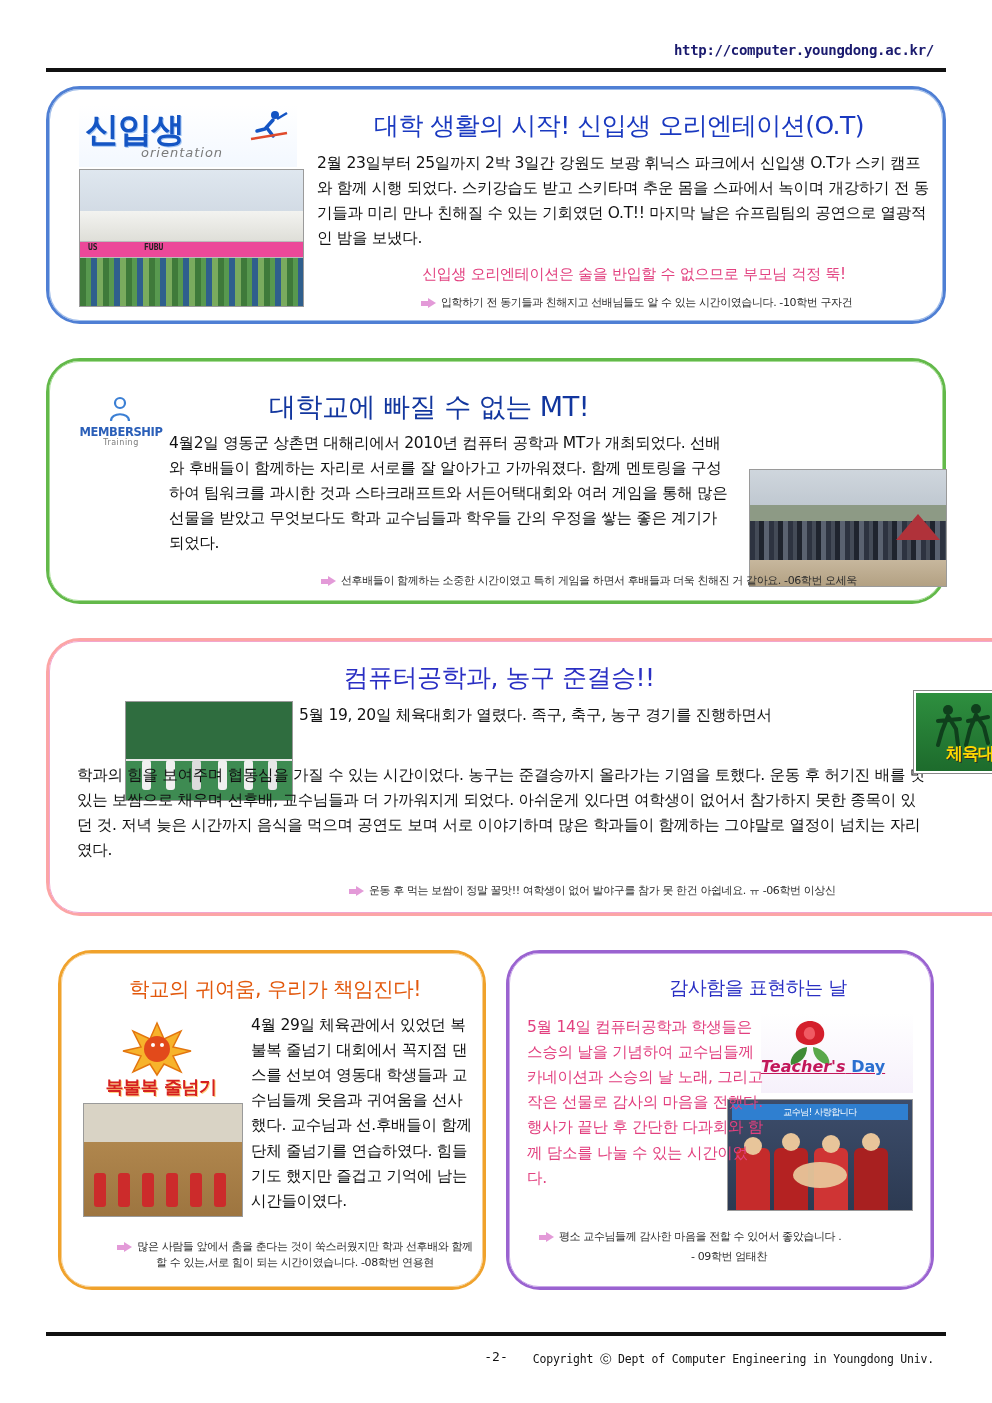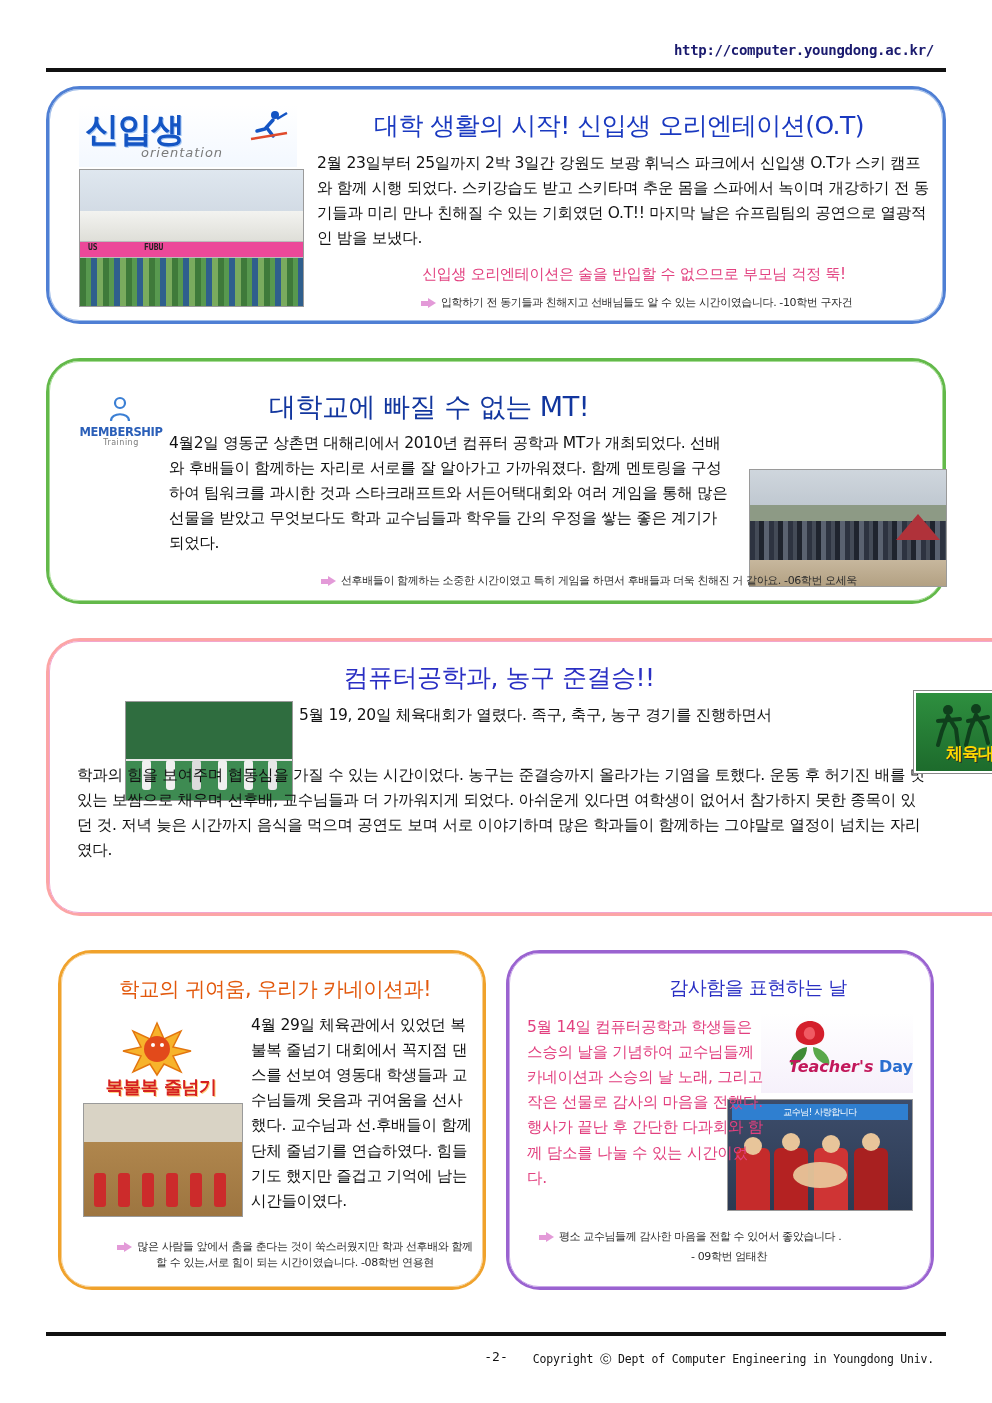--- a/index.html
+++ b/index.html
@@ -249,22 +249,22 @@
   #card5 .inner { border: 1px solid #c9a6e8; }
   #c5-title { top: 22px; left: 0; width: 428px; font-size: 19px; color: #2a2fc3; margin-left: 35px; }
   #c5-body { left: 18px; top: 62px; width: 238px; font-size: 15.5px; color:#e2407f; }
   #c5-note { left: 30px; top: 276px; width: 380px; }
   #c5-note2 { left: 30px; top: 296px; width: 380px; text-align:center; }
   #c5-logo {
     position:absolute; right: 18px; top: 60px; width: 152px; height: 80px;
     background: linear-gradient(#ffffff,#f6f1fb);
   }
   #c5-logo .rose { position:absolute; left: 22px; top: 4px; width: 54px; height: 50px; }
-  #c5-logo .t1 { position:absolute; left:0; top: 44px; width:152px; text-align:right;
-    font-size: 16px; font-weight:bold; color:#c2185b; font-style:italic; }
+  #c5-logo .t1 { position:absolute; left:0; top: 44px; width:152px; text-align:left;
+    font-size: 16px; font-weight:bold; color:#c2185b; font-style:italic;text-decoration:underline; }
   #c5-logo .t1 b { color:#2b6fd0; font-style:normal; }
   #c5-photo { right: 18px; top: 146px; width: 186px; height: 112px; }
   .td-bg { position:absolute; left:0; top:0; width:100%; height:100%; background:linear-gradient(#3d4d6b,#2c3a52); }
   .td-banner { position:absolute; left:4px; top:4px; width:176px; height:16px; background:#2f7fd0; }
   .td-banner span { position:absolute; left:0; top:2px; width:100%; text-align:center; font-size:9px; color:#fff; letter-spacing:-0.5px;}
   .td-person { position:absolute; bottom:0; width:34px; height:62px; background:#c52b2b; border-radius:6px 6px 0 0;}
   .td-head { position:absolute; width:18px; height:18px; border-radius:50%; background:#e8c59a; }
   .td-hands { position:absolute; left:50%; top:56%; width:54px; height:26px; margin-left:-27px; background:#e8c59a; border-radius:50%; opacity:.95;}
 </style>
 </head>
@@ -358,26 +358,29 @@
     <div id="c3-badge">
       <svg class="fig" viewBox="0 0 60 46">
         <circle cx="14" cy="9" r="5" fill="#0f3f1c"></circle>
         <path d="M14 15 L8 30 L4 44 M14 15 L22 28 L24 44 M4 20 L26 18" stroke="#0f3f1c" stroke-width="4" fill="none" stroke-linecap="round"></path>
         <circle cx="42" cy="8" r="5" fill="#0f3f1c"></circle>
         <path d="M42 14 L36 28 L32 44 M42 14 L50 26 L54 42 M34 20 L54 16" stroke="#0f3f1c" stroke-width="4" fill="none" stroke-linecap="round"></path>
       </svg>
       <div class="txt">체육대회</div>
     </div>
 
+    <div class="note-line" id="c3-note">
+      <span class="arrow-ico"></span><span>운동 후 먹는 보쌈이 정말 꿀맛!! 여학생이 없어 발야구를 참가 못 한건 아쉽네요. ㅠ -06학번 이상신</span>
+    </div>
   </div>
 
   <div class="card" id="card4">
     <div class="inner"></div>
 
-    <div class="card-title" id="c4-title">학교의 귀여움, 우리가 카네이션과!</div>
+    <div class="card-title" id="c4-title">학교의 귀여움, 우리가 책임진다!</div>
 
     <div id="c4-logo">
       <svg class="burst" viewBox="0 0 80 56">
         <polygon points="40,2 47,18 64,10 56,26 74,30 56,35 64,51 47,43 40,54 33,43 16,51 24,35 6,30 24,26 16,10 33,18" fill="#f7b32b" stroke="#e3760f" stroke-width="1.5"></polygon>
         <circle cx="40" cy="28" r="13" fill="#e24a1b"></circle>
         <circle cx="36" cy="24" r="2" fill="#fff"></circle>
         <circle cx="45" cy="24" r="2" fill="#fff"></circle>
       </svg>
       <div class="label">복불복 줄넘기</div>
     </div>

